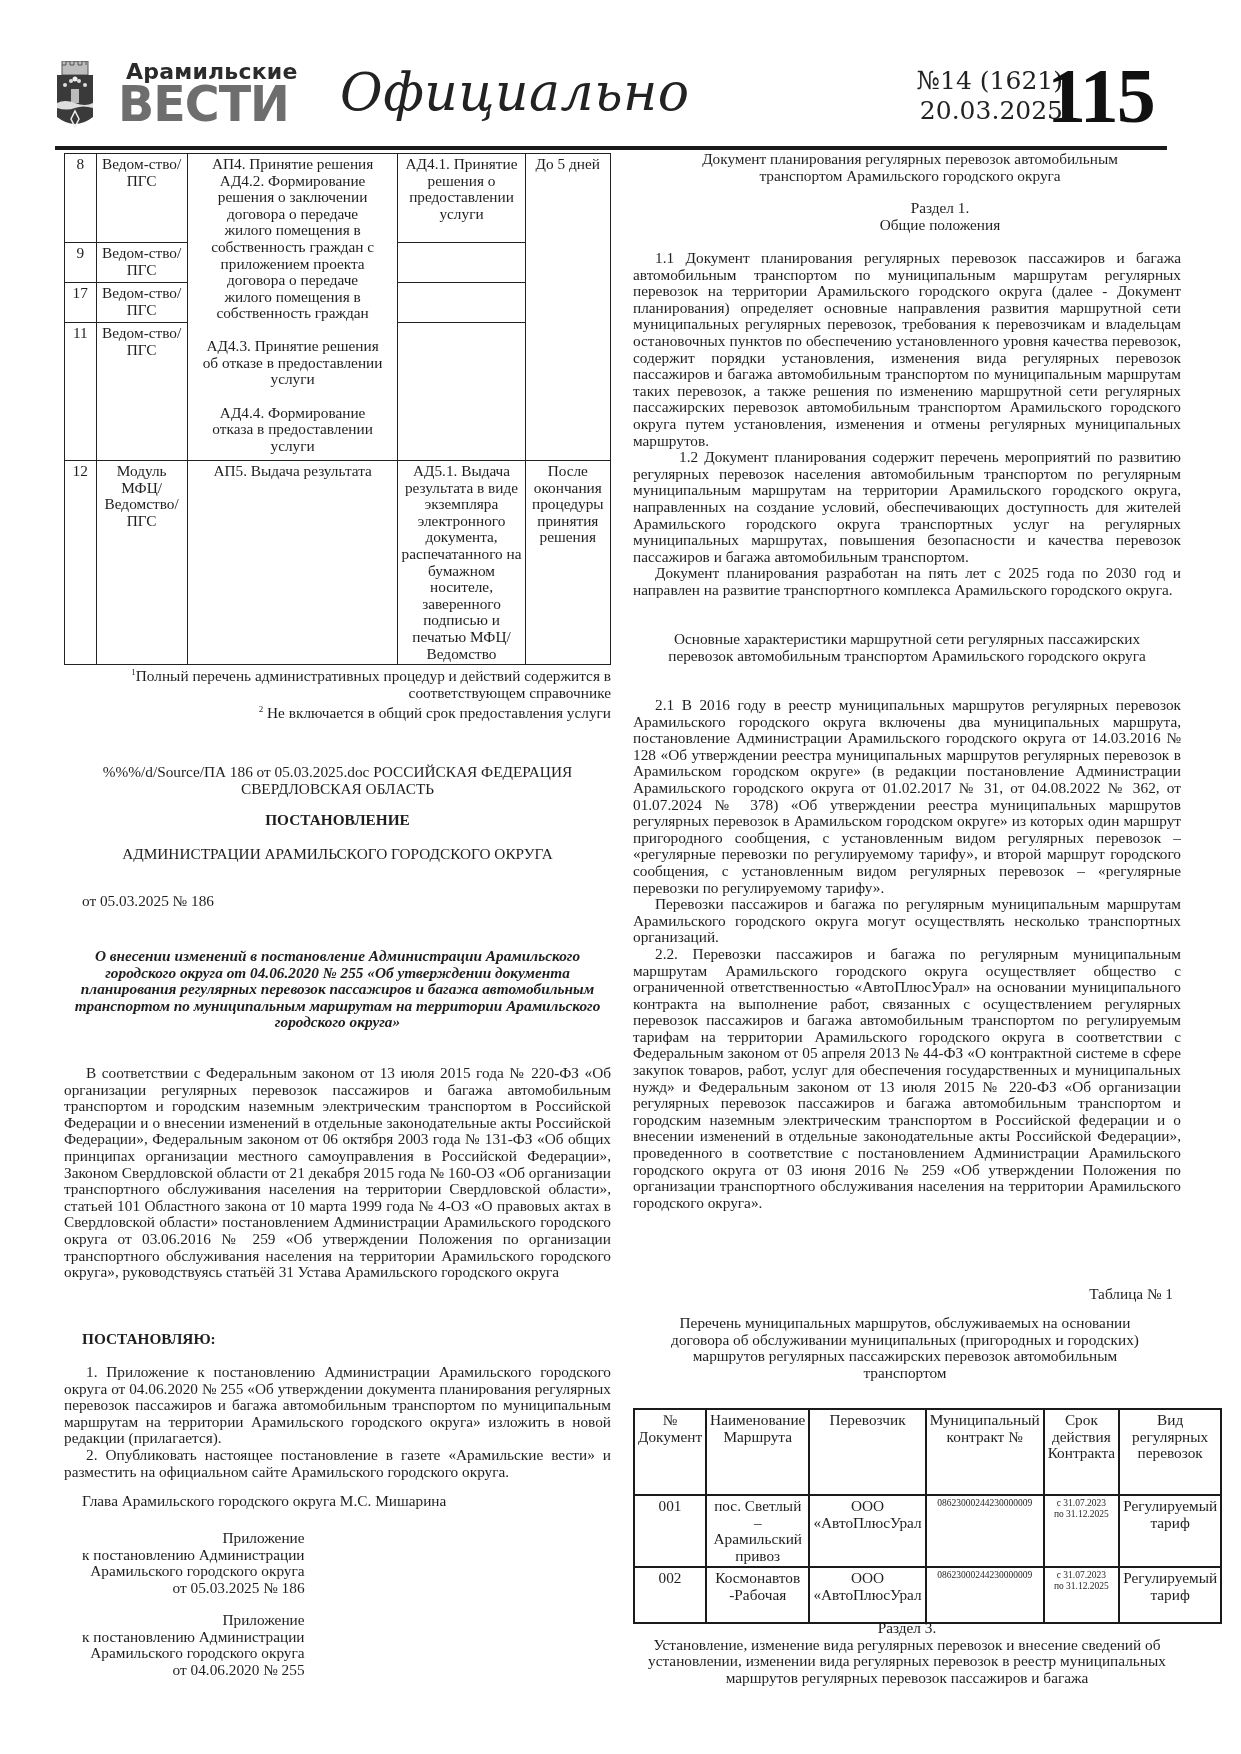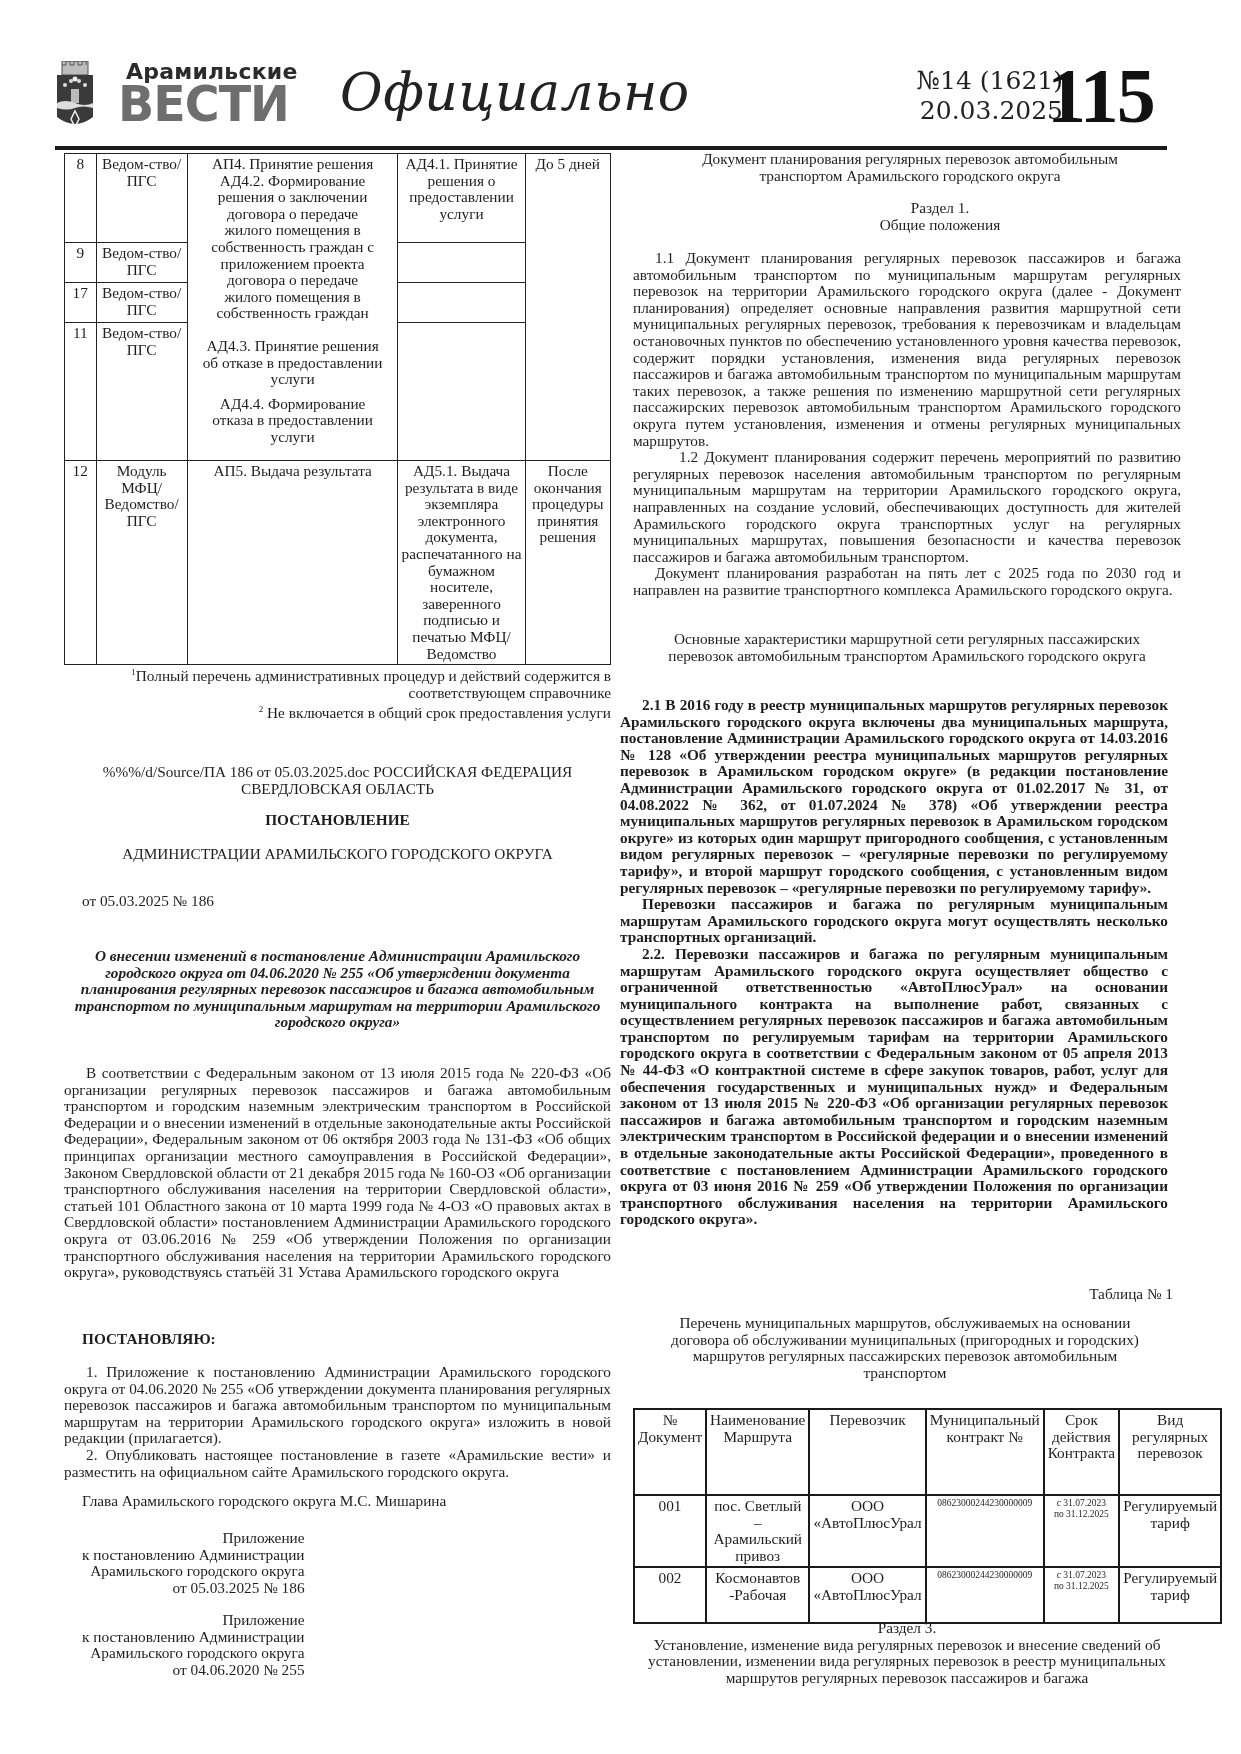--- a/index.html
+++ b/index.html
@@ -73,21 +73,21 @@
       <col style="width:117px">
       <col style="width:77px">
     </colgroup>
   <tbody>
       <tr style="height:89px">
     <td class="center">8</td>
     <td class="center">Ведом-ство/ПГС</td>
     <td class="center" rowspan="4" style="padding:2px 14px;">
       <div>АП4. Принятие решения АД4.2. Формирование решения о заключении договора о передаче жилого помещения в собственность граждан с приложением проекта договора о передаче жилого помещения в собственность граждан</div>
       <div style="margin-top:16px">АД4.3. Принятие решения об отказе в предоставлении услуги</div>
-      <div style="margin-top:8px">АД4.4. Формирование отказа в предоставлении услуги</div>
+      <div style="margin-top:17px">АД4.4. Формирование отказа в предоставлении услуги</div>
     </td>
     <td class="center">АД4.1. Принятие решения о предоставлении услуги</td>
     <td class="center" rowspan="4">До 5 дней</td>
   </tr>
   <tr style="height:40px">
     <td class="center">9</td>
     <td class="center">Ведом-ство/ПГС</td>
     <td></td>
   </tr>
   <tr style="height:40px">
@@ -152,21 +152,21 @@
 </div>
 <div class="abs txt just" style="left:633px; top:250px; width:548px;">
   <p class="ind">1.1 Документ планирования регулярных перевозок пассажиров и багажа автомобильным транспортом по муниципальным маршрутам регулярных перевозок на территории Арамильского городского округа (далее - Документ планирования) определяет основные направления развития маршрутной сети муниципальных регулярных перевозок, требования к перевозчикам и владельцам остановочных пунктов по обеспечению установленного уровня качества перевозок, содержит порядки установления, изменения вида регулярных перевозок пассажиров и багажа автомобильным транспортом по муниципальным маршрутам таких перевозок, а также решения по изменению маршрутной сети регулярных пассажирских перевозок автомобильным транспортом Арамильского городского округа путем установления, изменения и отмены регулярных муниципальных маршрутов.</p>
   <p style="text-indent:46px">1.2 Документ планирования содержит перечень мероприятий по развитию регулярных перевозок населения автомобильным транспортом по регулярным муниципальным маршрутам на территории Арамильского городского округа, направленных на создание условий, обеспечивающих доступность для жителей Арамильского городского округа транспортных услуг на регулярных муниципальных маршрутах, повышения безопасности и качества перевозок пассажиров и багажа автомобильным транспортом.</p>
   <p class="ind">Документ планирования разработан на пять лет с 2025 года по 2030 год и направлен на развитие транспортного комплекса Арамильского городского округа.</p>
 </div>
 
 <div class="abs txt center" style="left:633px; top:631px; width:548px;">
   <p style="padding:0 28px">Основные характеристики маршрутной сети регулярных пассажирских перевозок автомобильным транспортом Арамильского городского округа</p>
 </div>
-<div class="abs txt just" style="left:620px; top:697px; width:548px;font-weight:bold;">
+<div class="abs txt just" style="left:633px; top:697px; width:548px;">
   <p class="ind">2.1 В 2016 году в реестр муниципальных маршрутов регулярных перевозок Арамильского городского округа включены два муниципальных маршрута, постановление Администрации Арамильского городского округа от 14.03.2016 № 128 «Об утверждении реестра муниципальных маршрутов регулярных перевозок в Арамильском городском округе» (в редакции постановление Администрации Арамильского городского округа от 01.02.2017 № 31, от 04.08.2022 № 362, от 01.07.2024 № 378) «Об утверждении реестра муниципальных маршрутов регулярных перевозок в Арамильском городском округе» из которых один маршрут пригородного сообщения, с установленным видом регулярных перевозок – «регулярные перевозки по регулируемому тарифу», и второй маршрут городского сообщения, с установленным видом регулярных перевозок – «регулярные перевозки по регулируемому тарифу».</p>
   <p class="ind">Перевозки пассажиров и багажа по регулярным муниципальным маршрутам Арамильского городского округа могут осуществлять несколько транспортных организаций.</p>
   <p class="ind">2.2. Перевозки пассажиров и багажа по регулярным муниципальным маршрутам Арамильского городского округа осуществляет общество с ограниченной ответственностью «АвтоПлюсУрал» на основании муниципального контракта на выполнение работ, связанных с осуществлением регулярных перевозок пассажиров и багажа автомобильным транспортом по регулируемым тарифам на территории Арамильского городского округа в соответствии с Федеральным законом от 05 апреля 2013 № 44-ФЗ «О контрактной системе в сфере закупок товаров, работ, услуг для обеспечения государственных и муниципальных нужд» и Федеральным законом от 13 июля 2015 № 220-ФЗ «Об организации регулярных перевозок пассажиров и багажа автомобильным транспортом и городским наземным электрическим транспортом в Российской федерации и о внесении изменений в отдельные законодательные акты Российской Федерации», проведенного в соответствие с постановлением Администрации Арамильского городского округа от 03 июня 2016 № 259 «Об утверждении Положения по организации транспортного обслуживания населения на территории Арамильского городского округа».</p>
 </div>
 
 <div class="abs txt" style="right:68px; top:1286px;">Таблица № 1</div>
 <div class="abs txt center" style="left:650px; top:1315px; width:510px;">Перечень муниципальных маршрутов, обслуживаемых на основании договора об обслуживании муниципальных (пригородных и городских) маршрутов регулярных пассажирских перевозок автомобильным транспортом</div>
 
 <table class="grid tright">
   <colgroup>

